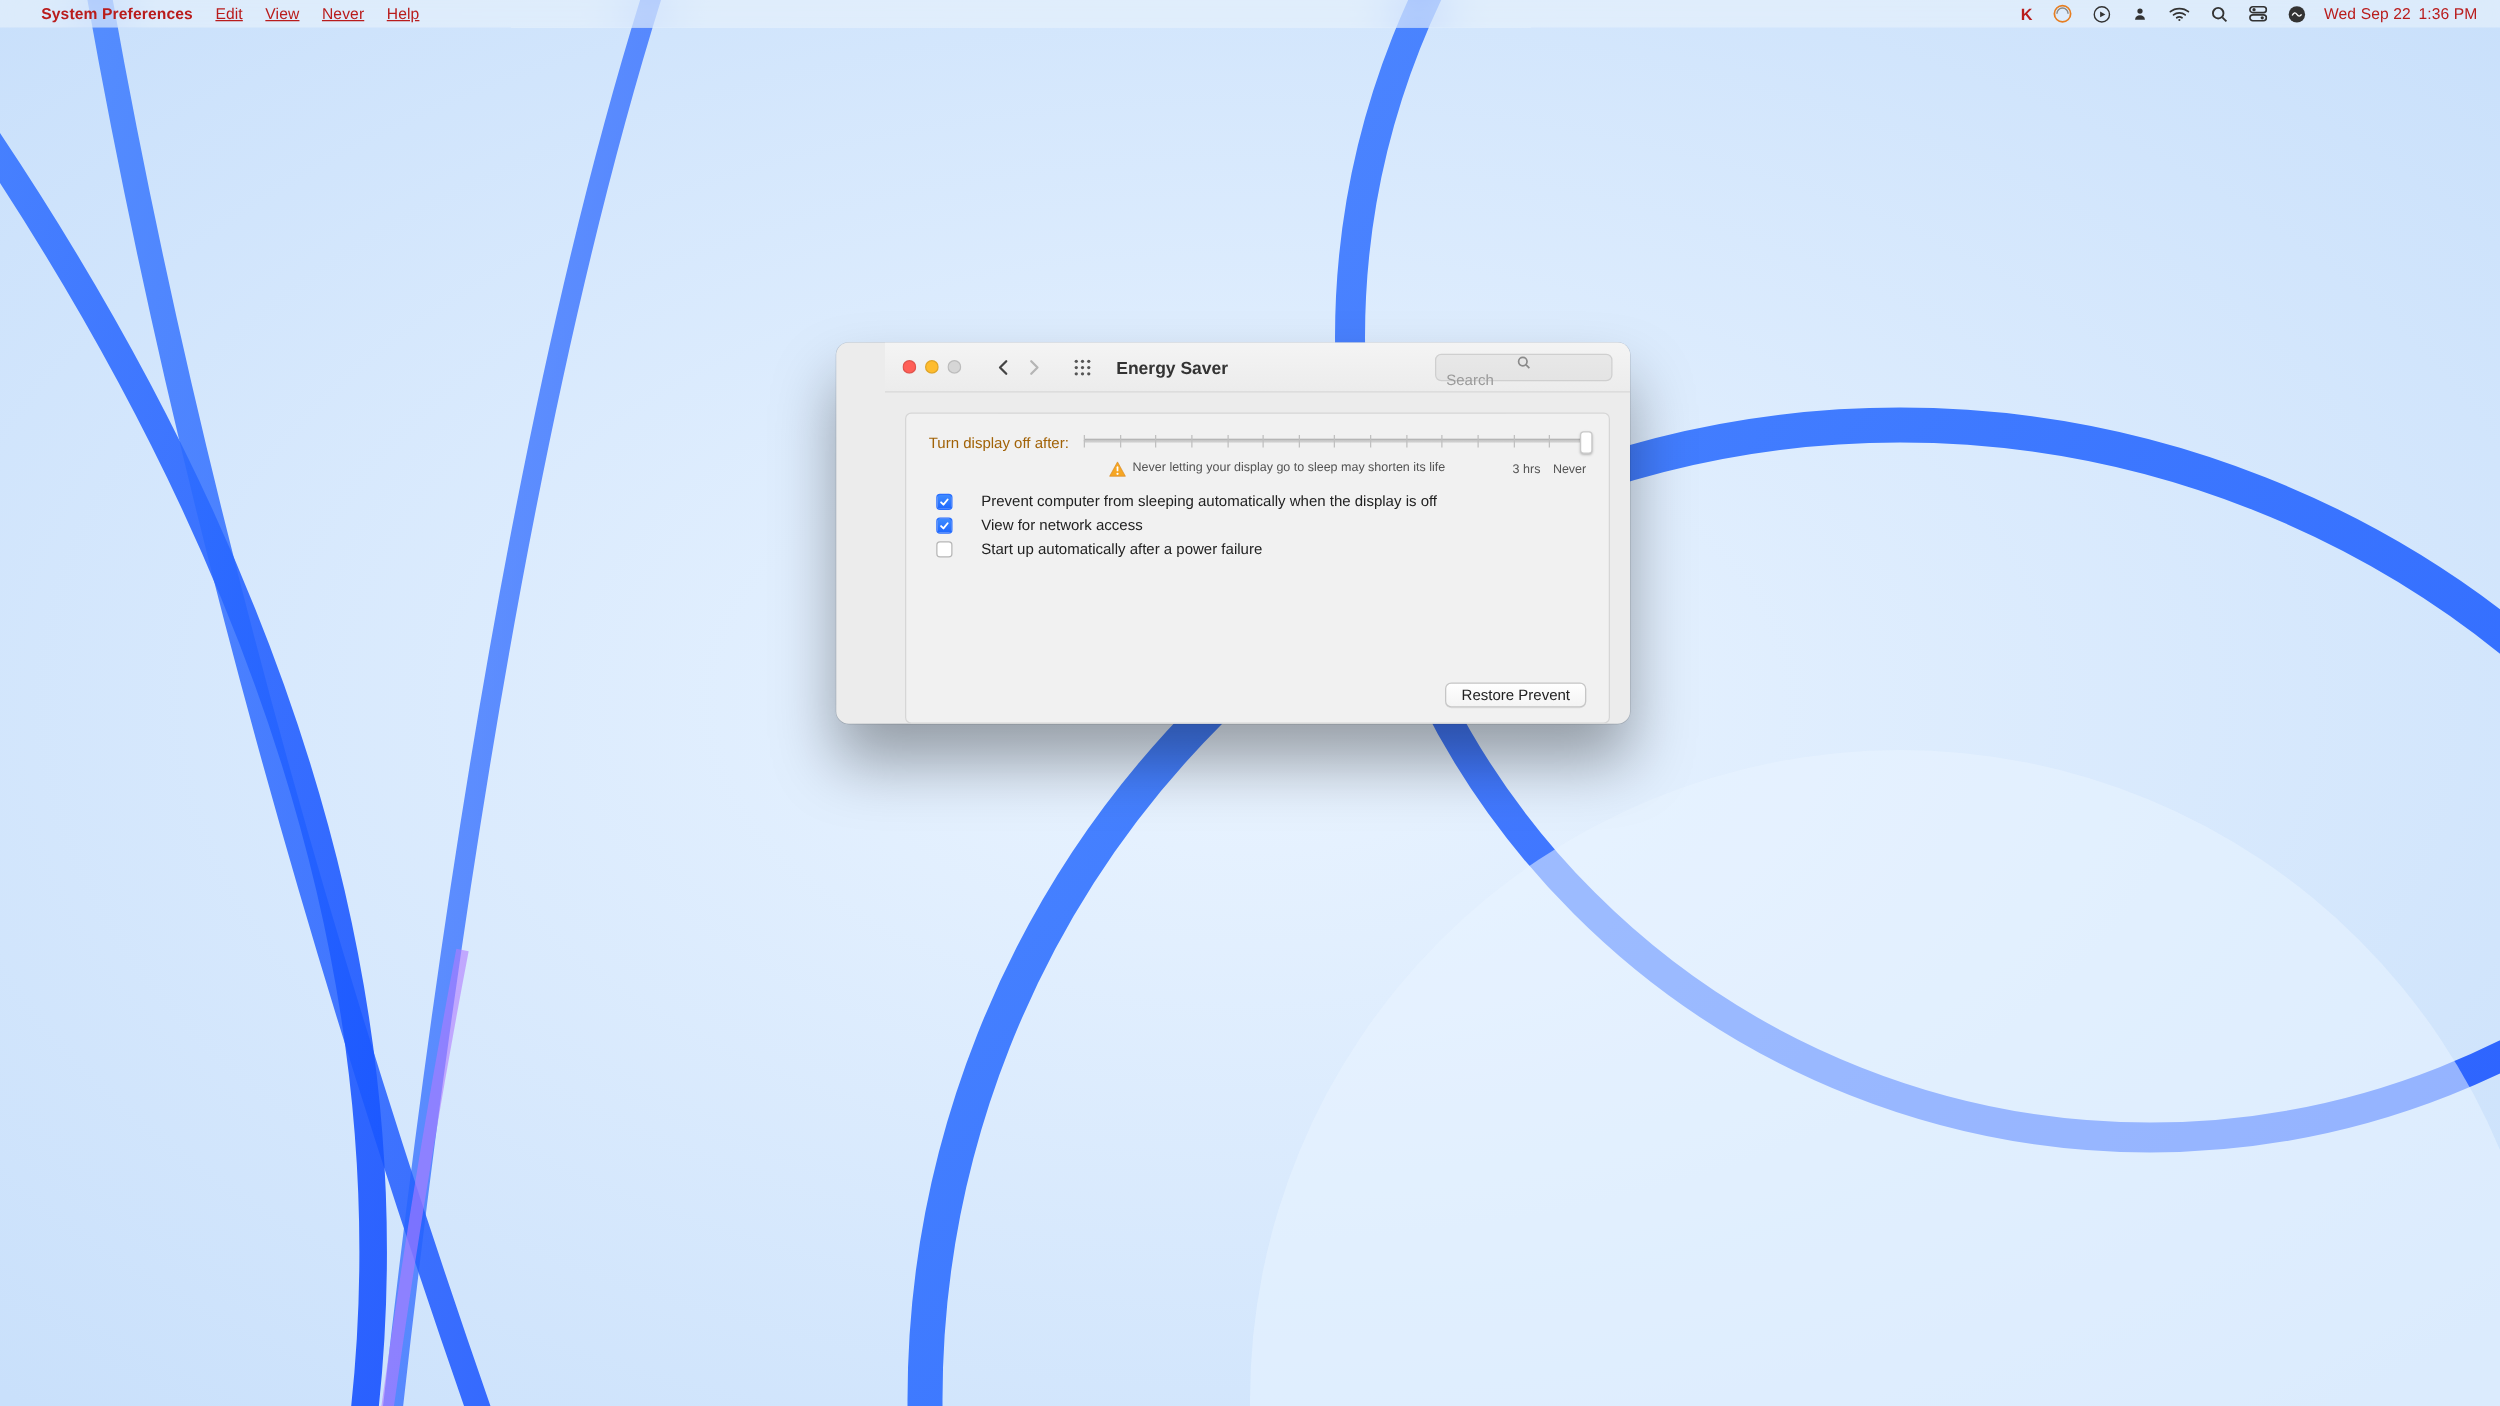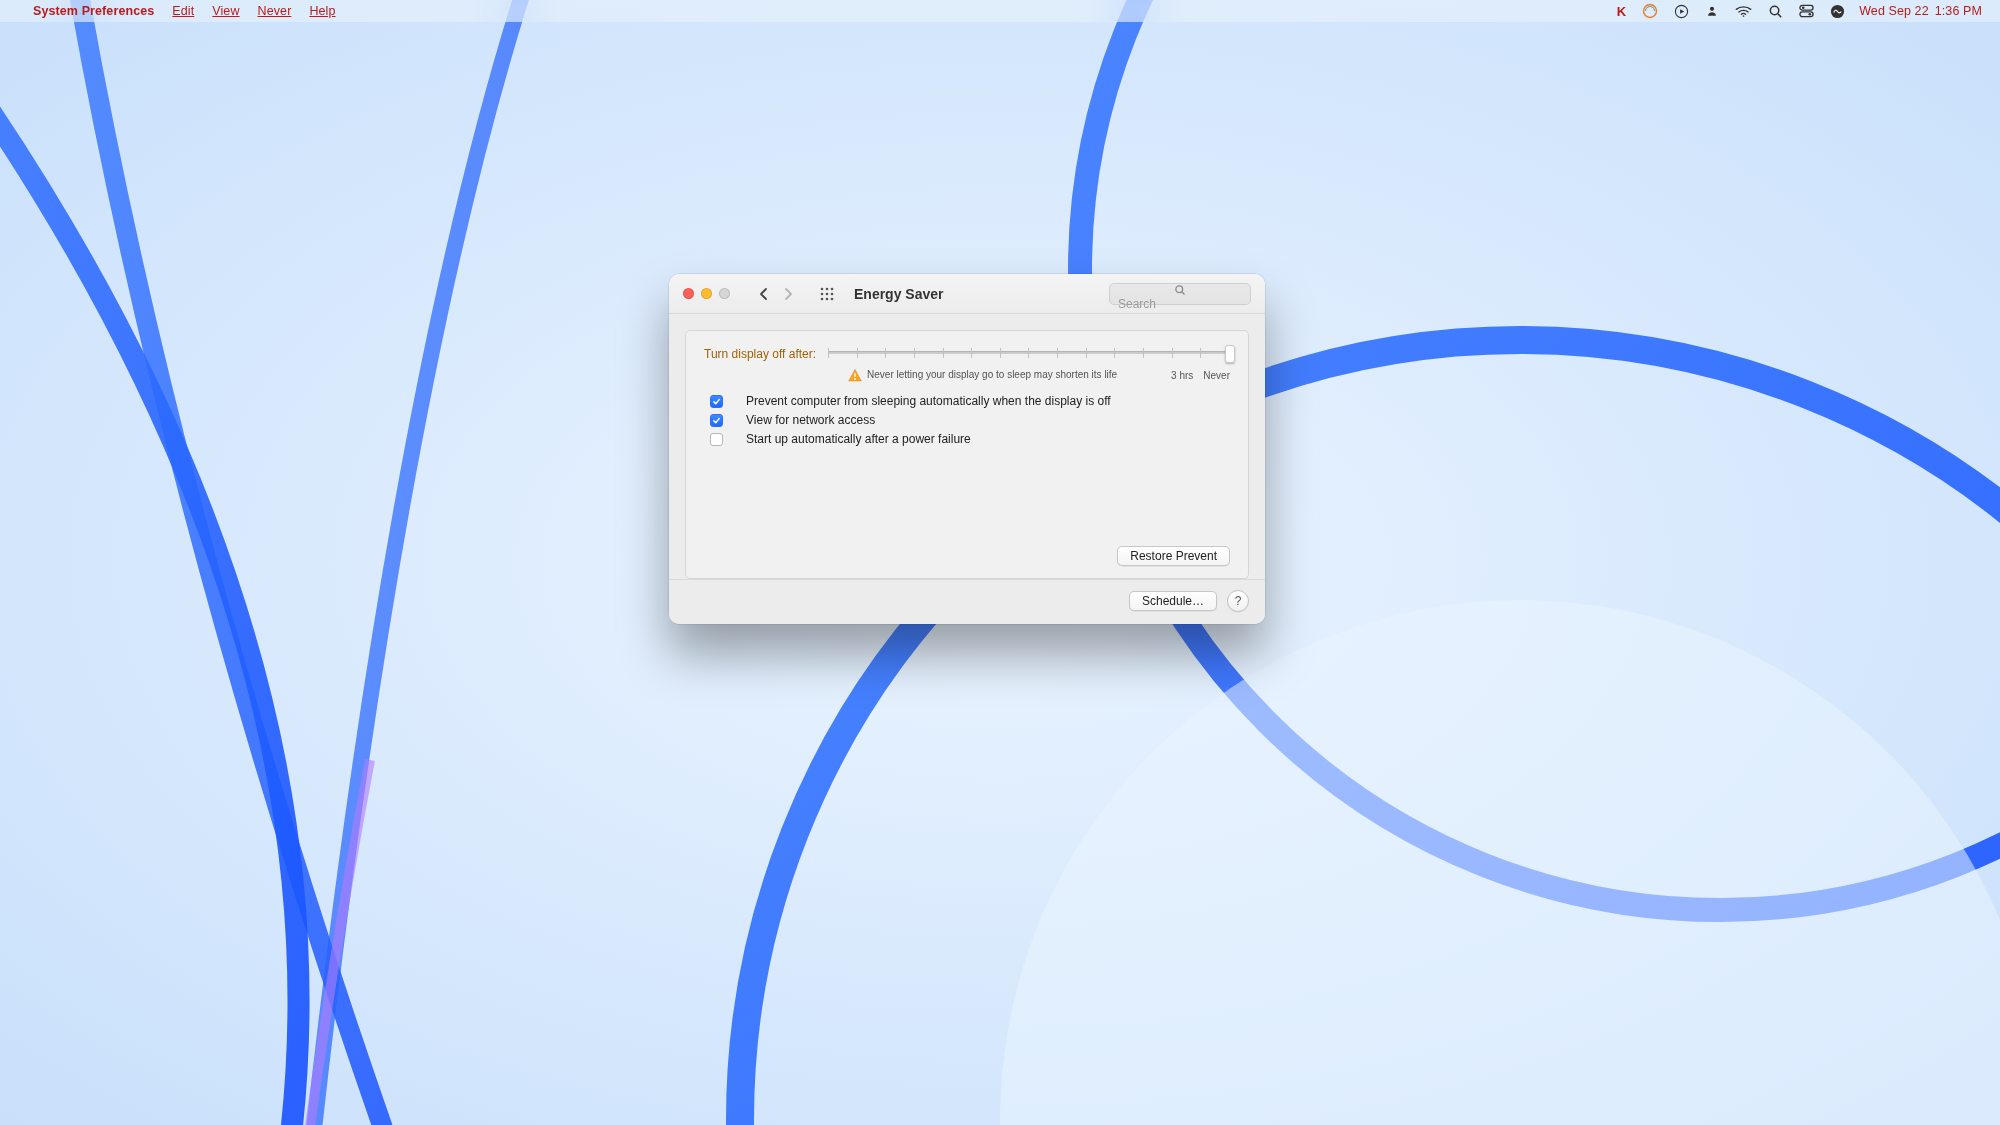--- a/index.html
+++ b/index.html
@@ -53,20 +53,21 @@
     width: 596px;
     left: 669px;
     top: 274px;
     background: #ececec;
     border-radius: 10px;
     box-shadow: 0 30px 50px rgba(0,0,0,0.35), 0 0 0 0.5px rgba(0,0,0,0.15);
     overflow: hidden;
     z-index: 50;
     font-size: 12px;
     color: #222;
+    padding-left: 39px;
   }
 
   .toolbar {
     height: 40px;
     display:flex; align-items:center;
     padding: 0 14px 0 14px;
     gap: 8px;
     background: linear-gradient(#f4f4f4, #ececec);
     border-bottom: 1px solid #d8d8d8;
     box-sizing: border-box;
@@ -420,18 +421,14 @@
         </label>
       </div>
 
       <div class="restore-row">
         <div class="mac-button">Restore Prevent</div>
       </div>
 
     </div>
   </div>
 
-  <div class="footer">
-    <div class="mac-button">Schedule…</div>
-    <div class="help-btn">?</div>
-  </div>
 
 </div>
 
 </body></html>

